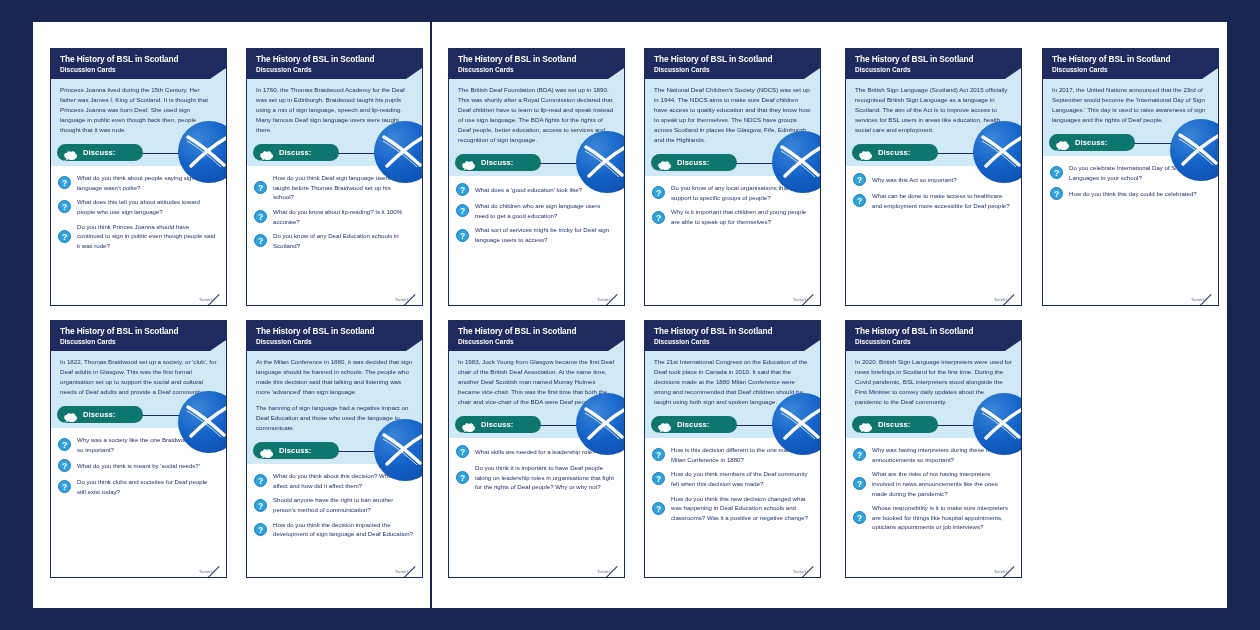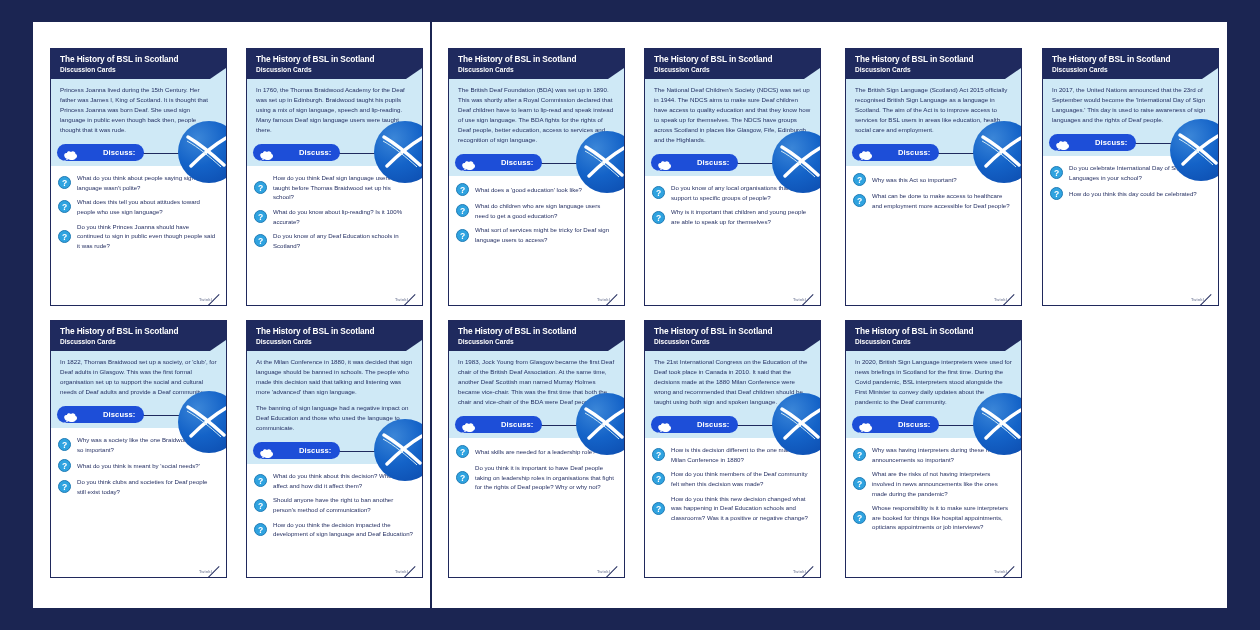--- a/index.html
+++ b/index.html
@@ -99,27 +99,26 @@
     position: relative;
     height: 23px;
     background: #cfe9f6;
     z-index: 2;
   }
   .discuss-pill {
     position: absolute;
     left: 6px; top: 1px;
     height: 17px;
     min-width: 86px;
-    background: #1d4ed8;
+    background: #0f766e;
     border-radius: 9px;
     display: flex;
     align-items: center;
     padding: 0 9px 0 6px;
     z-index: 4;
-    gap: 20px;
   }
   .discuss-pill .hand-icon {
     width: 15px; height: 11px;
     margin-right: 5px;
     flex: 0 0 auto;
   }
   .discuss-label {
     color: #ffffff;
     font-size: 7.6px;
     font-weight: bold;

